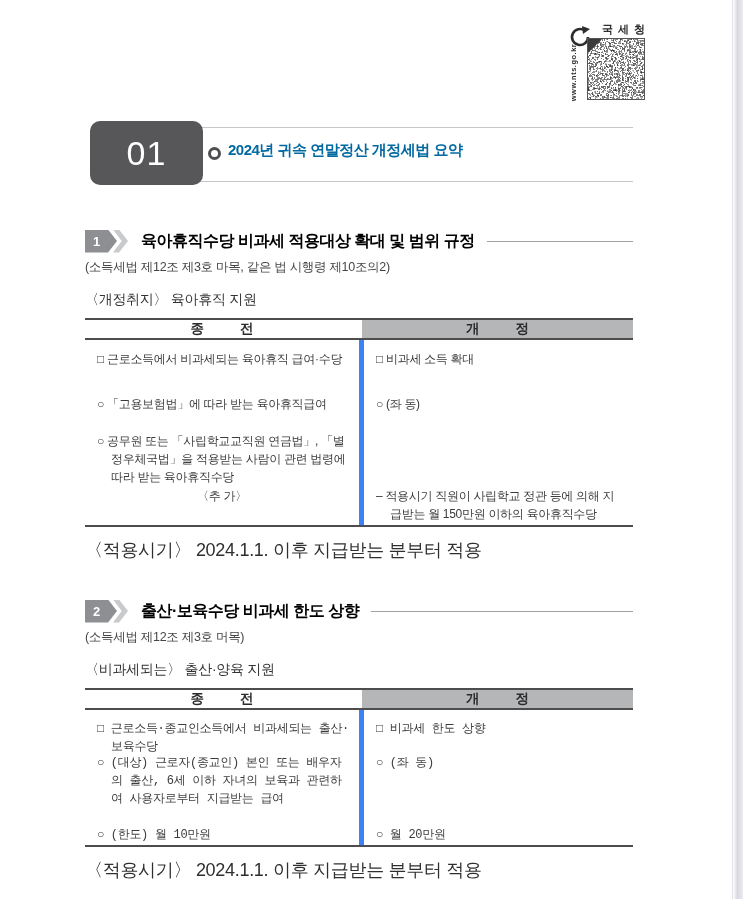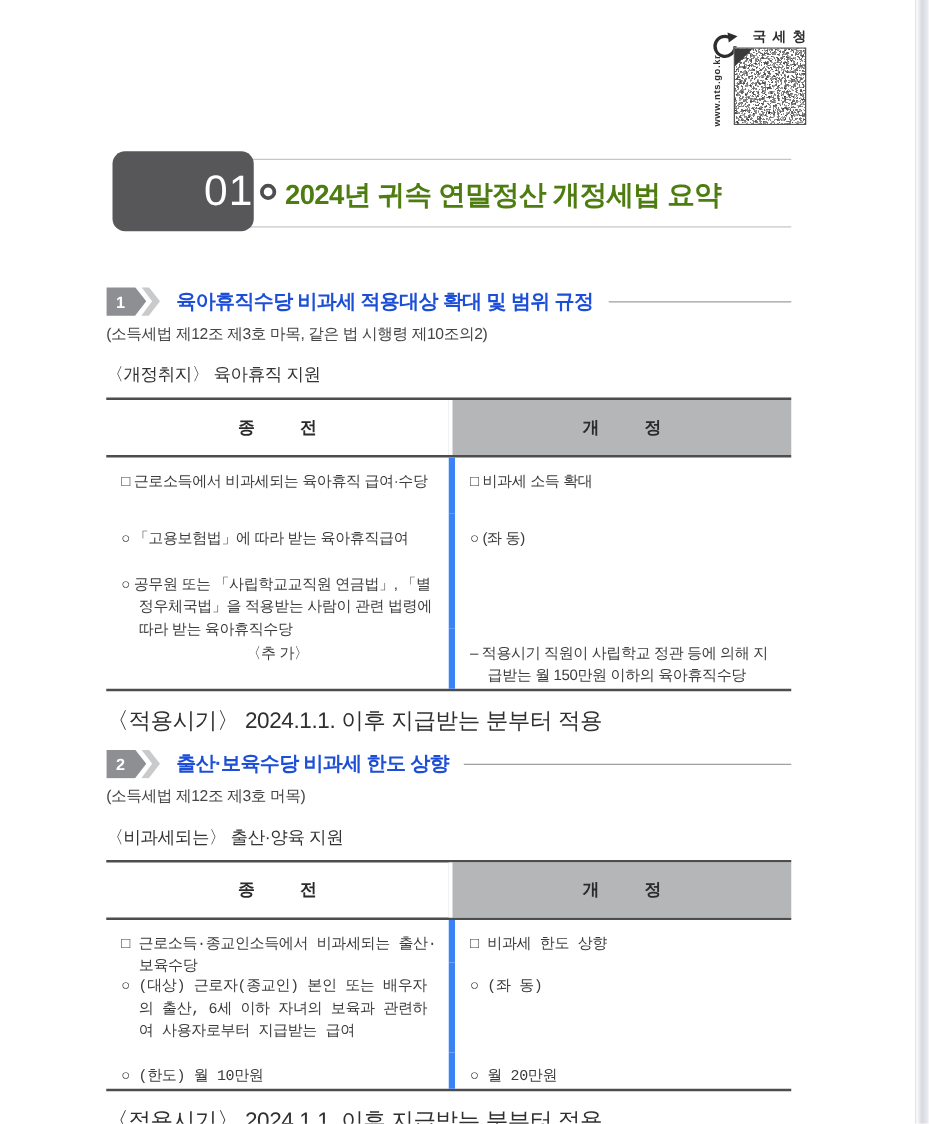--- a/index.html
+++ b/index.html
@@ -37,29 +37,29 @@
   }
 
   
   .chapter-band{
     position:absolute;left:102px;top:127px;width:531px;height:53px;
     background:#ffffff;border-top:1px solid #c6c6c9;border-bottom:1px solid #c6c6c9;
   }
   .chapter-box{
     position:absolute;left:90px;top:121px;width:113px;height:64px;
     background:#57575a;border-radius:10px;
-    display:flex;align-items:center;justify-content:flex-end;
+    display:flex;align-items:center;justify-content:center;
   }
   .chapter-box .num{color:#ffffff;font-size:34px;letter-spacing:1px;font-weight:normal;}
   .chapter-ring{
     position:absolute;left:208px;top:147px;width:7px;height:7px;border-radius:50%;
     background:#ffffff;border:3px solid #4e4e51;
   }
   .chapter-title{
-    position:absolute;left:228px;top:141px;font-size:22px;font-weight:bold;color:#4d7c0f;
+    position:absolute;left:228px;top:141px;font-size:15px;font-weight:bold;color:#0369a1;
     white-space:nowrap;letter-spacing:-0.5px;
   }
 
   
   .section{position:absolute;left:85px;width:548px;}
   .sec-1{top:228px;}
   .sec-2{top:598px;}
 
   .sec-head{display:flex;align-items:center;height:26px;}
   .sec-badge{
@@ -67,33 +67,33 @@
     clip-path:polygon(0 0,72% 0,100% 50%,72% 100%,0 100%);
     display:flex;align-items:center;justify-content:center;
     font-size:13px;font-weight:bold;padding-right:9px;box-sizing:border-box;
     flex:0 0 auto;
   }
   .sec-chev{
     width:15px;height:23px;background:#c9cacc;margin-left:-4px;flex:0 0 auto;
     clip-path:polygon(0 0,40% 0,100% 50%,40% 100%,0 100%,58% 50%);
   }
   .sec-title{
-    margin-left:13px;font-size:16px;font-weight:bold;color:#1d4ed8;
+    margin-left:13px;font-size:16px;font-weight:bold;color:#000000;
     white-space:nowrap;letter-spacing:-0.5px;flex:0 0 auto;
   }
   .sec-rule{flex:1 1 auto;height:0;border-top:1px solid #a0a0a0;margin-left:12px;}
 
   .law-ref{margin-top:5px;text-align:left;font-size:12.5px;color:#454545;letter-spacing:-0.3px;}
   .purpose{margin-top:15px;font-size:14px;color:#333;letter-spacing:-0.3px;}
 
   
   .tbl{margin-top:9px;border-top:2px solid #4d4d4d;border-bottom:2px solid #4d4d4d;}
   .tbl-head{display:grid;grid-template-columns:1fr 1fr;border-bottom:2px solid #4d4d4d;}
   .th{
-    height:44px;display:flex;align-items:center;justify-content:center;
+    height:18px;display:flex;align-items:center;justify-content:center;
     font-size:13.5px;font-weight:600;color:#2b2b2b;word-spacing:2.4em;
   }
   .th-after{background:#b5b6b8;border-left:3px solid #ffffff;}
   .tbl-body{display:grid;grid-template-columns:1fr 1fr;}
   .cell{
     padding:10px 10px 0 12px;font-size:12px;line-height:1.5;color:#3b3b3b;
     letter-spacing:-0.3px;box-sizing:border-box;
   }
   .cell-r{border-left:5px solid #3b82f6;}
   .hang{padding-left:26px;text-indent:-14px;}

